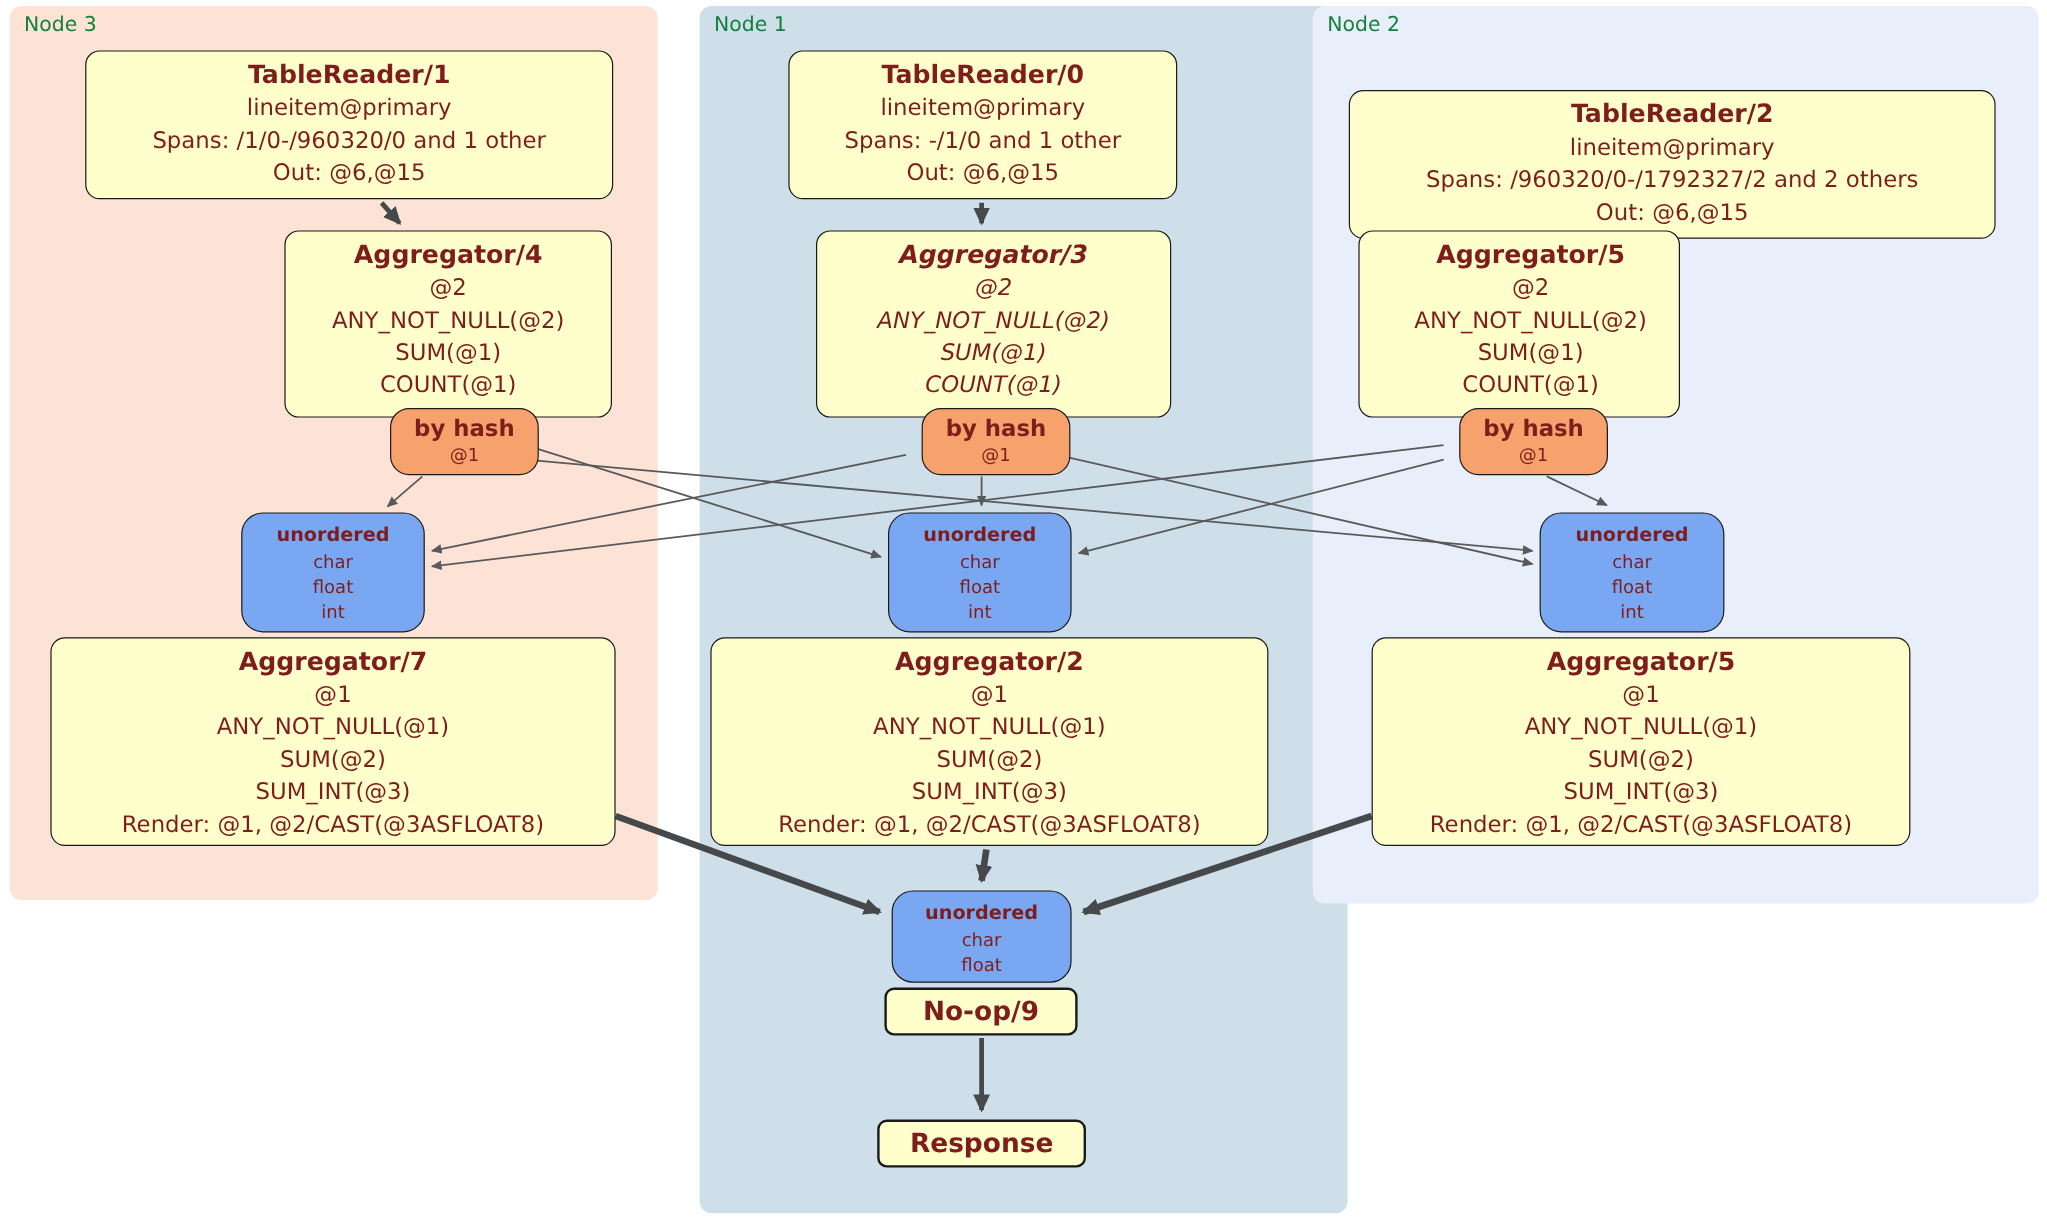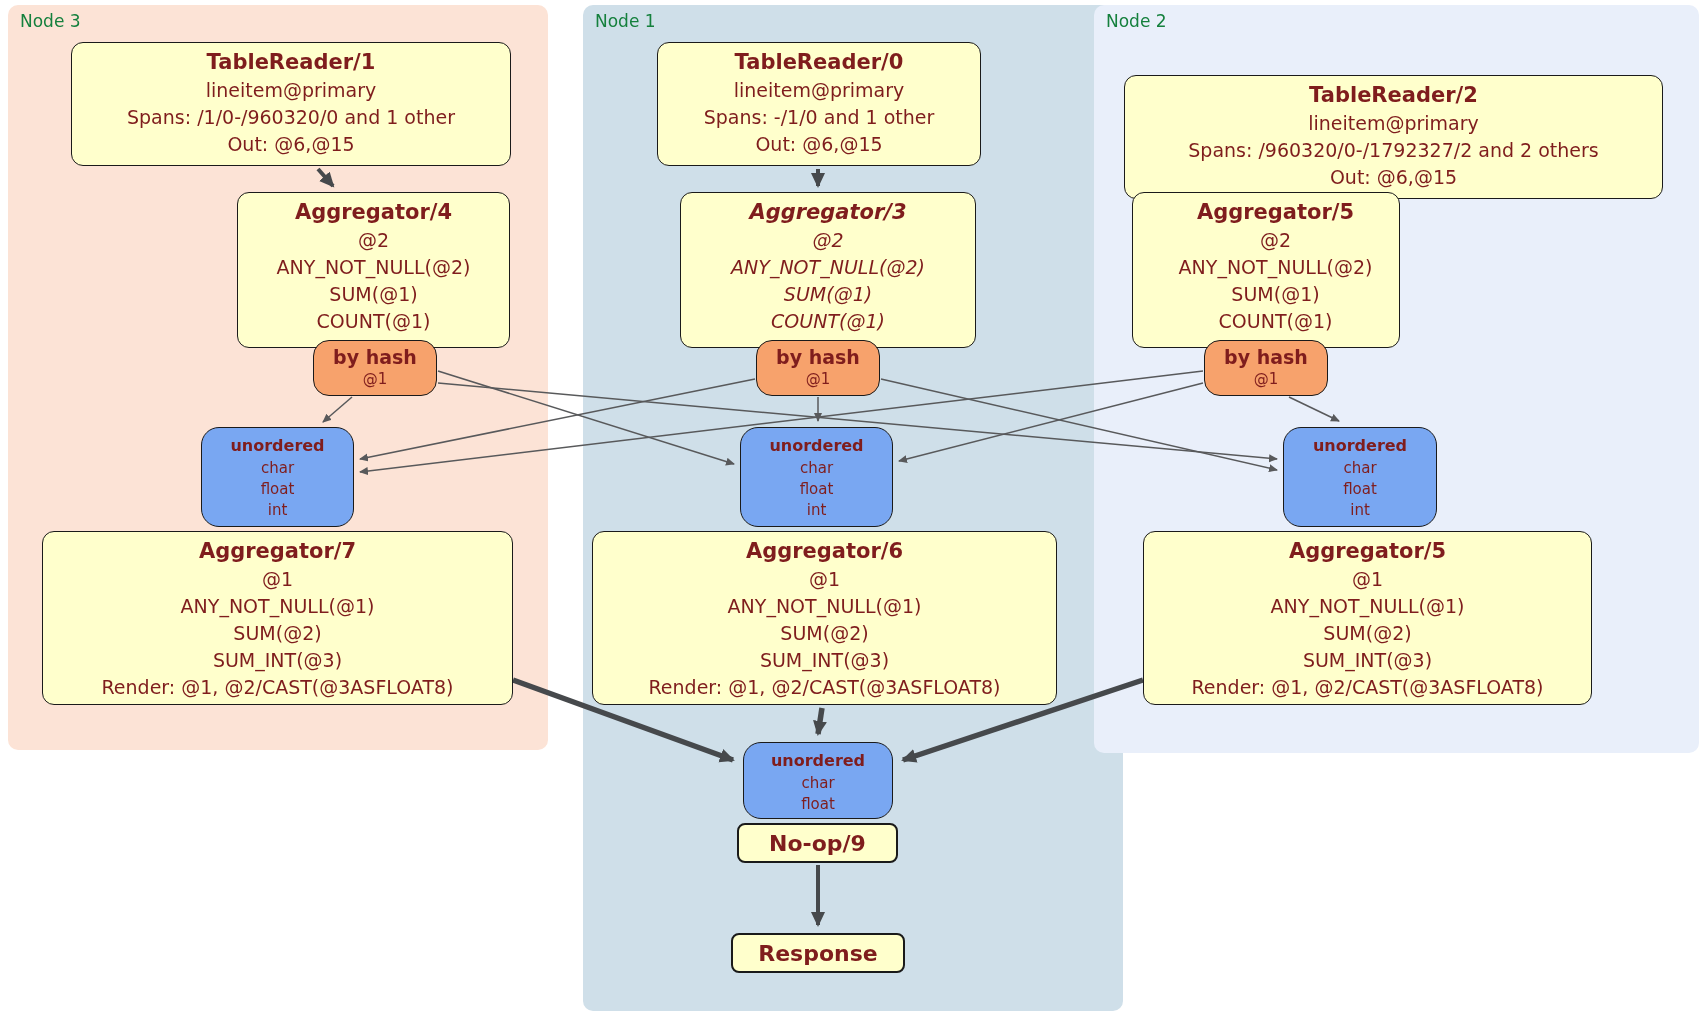--- a/index.html
+++ b/index.html
@@ -4,21 +4,21 @@
 <style>
   html,body{margin:0;padding:0;background:#ffffff;}
   body{font-family:"DejaVu Sans","Liberation Sans",sans-serif;}
   #canvas{position:relative;width:1706px;height:1016px;background:#ffffff;overflow:hidden;}
   .region{position:absolute;border-radius:10px;}
   .region-label{position:absolute;left:12px;top:6px;font-size:17px;color:#15803d;white-space:nowrap;}
   .box{position:absolute;box-sizing:border-box;border:1.6px solid #1a1a1a;text-align:center;color:#7f1d1d;}
   .yellow{background:#ffffcc;border-radius:12px;padding-top:5px;}
   .yellow .btitle{font-weight:bold;font-size:21px;line-height:29px;white-space:nowrap;}
   .yellow .bline{font-size:19px;line-height:27px;white-space:nowrap;}
-  .hash{background:#f7a26c;border-radius:16px;padding-top:4px;}
+  .hash{background:#f7a26c;border-radius:16px;padding-top:4px;margin-left:12px;}
   .hash .btitle{font-weight:bold;font-size:19px;line-height:24px;}
   .hash .bline{font-size:15px;line-height:20px;}
   .sync{background:#79a7f2;border-radius:18px;padding-top:5px;}
   .sync .btitle{font-weight:bold;font-size:16px;line-height:25px;}
   .sync .bline{font-size:15px;line-height:21px;}
   .plain{background:#ffffcc;border-radius:8px;border-width:2px;}
   .plain .btitle{font-weight:bold;font-size:22px;line-height:37px;white-space:nowrap;border-radius:15px;}
   #edges{position:absolute;left:0;top:0;width:1706px;height:1016px;}
 </style>
 </head>
@@ -144,21 +144,21 @@
 
   <div class="box yellow" style="left:42px;top:531px;width:471px;height:174px;">
     <div class="btitle">Aggregator/7</div>
     <div class="bline">@1</div>
     <div class="bline">ANY_NOT_NULL(@1)</div>
     <div class="bline">SUM(@2)</div>
     <div class="bline">SUM_INT(@3)</div>
     <div class="bline">Render: @1, @2/CAST(@3ASFLOAT8)</div>
   </div>
   <div class="box yellow" style="left:592px;top:531px;width:465px;height:174px;">
-    <div class="btitle">Aggregator/6</div>
+    <div class="btitle">Aggregator/2</div>
     <div class="bline">@1</div>
     <div class="bline">ANY_NOT_NULL(@1)</div>
     <div class="bline">SUM(@2)</div>
     <div class="bline">SUM_INT(@3)</div>
     <div class="bline">Render: @1, @2/CAST(@3ASFLOAT8)</div>
   </div>
   <div class="box yellow" style="left:1143px;top:531px;width:449px;height:174px;">
     <div class="btitle">Aggregator/5</div>
     <div class="bline">@1</div>
     <div class="bline">ANY_NOT_NULL(@1)</div>

